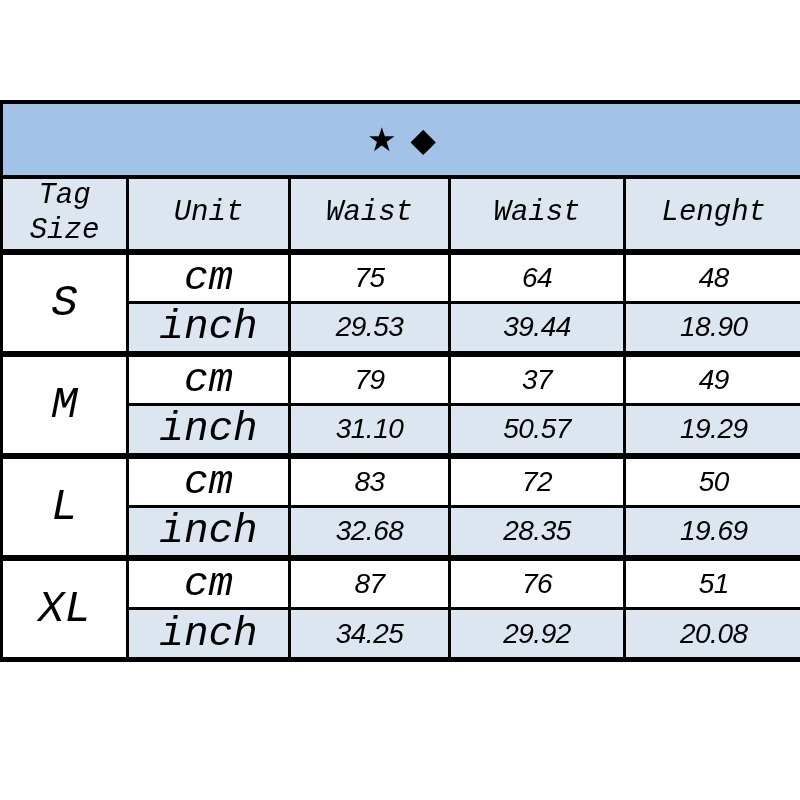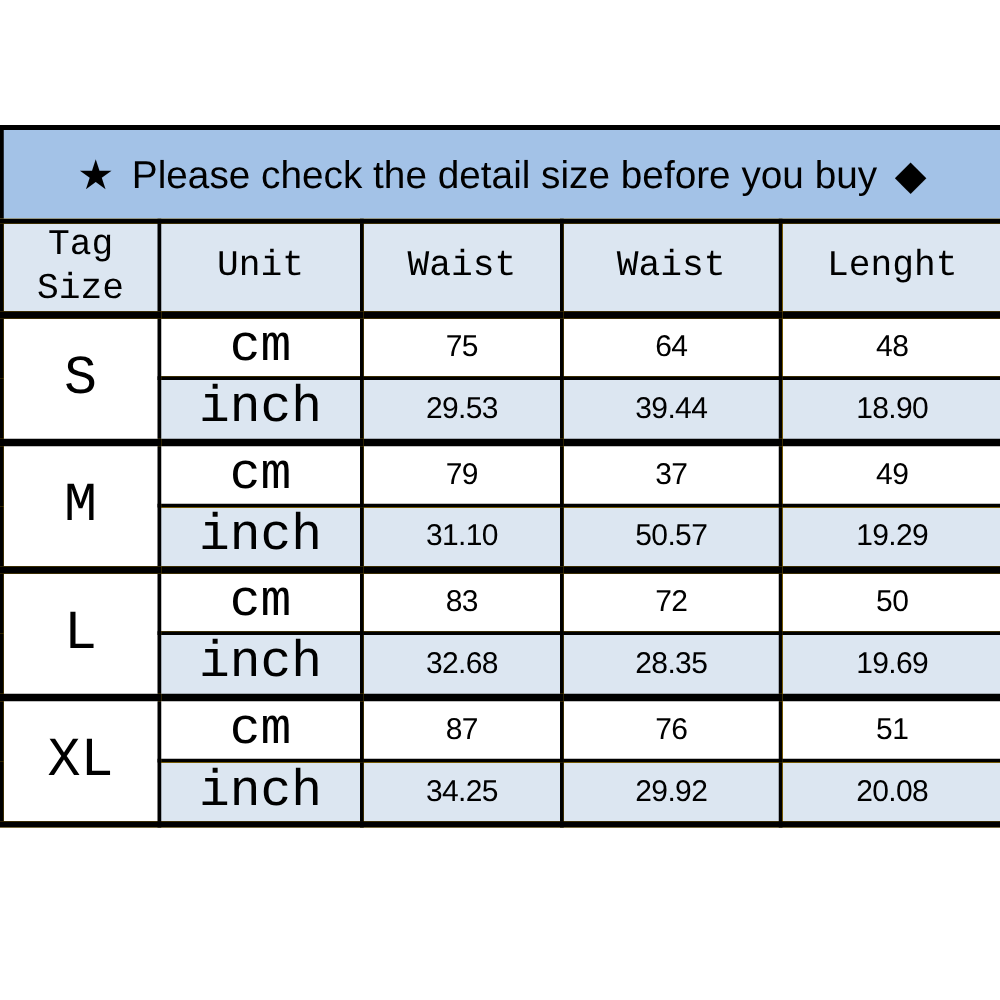--- a/index.html
+++ b/index.html
@@ -35,21 +35,22 @@
     color: #000;
     font-size: 31px;
     font-family: "Liberation Sans", sans-serif;
   }
   .banner .glyph { font-size: 33px; line-height: 1; }
   
   table.size-chart {
     border-collapse: collapse;
     table-layout: fixed;
     width: 800px;
-    background: #eab308;
+    background: #6d28d9;
+    font-style: italic;
   }
   table.size-chart td, table.size-chart th {
     box-sizing: border-box;
     border: 3px solid #000;
     border-right-width: 3px;
     text-align: center;
     vertical-align: middle;
     padding: 0;
     color: #000;
     overflow: hidden;
@@ -72,34 +73,33 @@
     background: #ffffff !important;
     font-family: "Liberation Mono", "DejaVu Sans Mono", monospace;
     font-size: 44px;
   }
   td.unit-cell {
     font-family: "Liberation Mono", "DejaVu Sans Mono", monospace;
     font-size: 41px;
   }
   td.value-cell {
     font-family: "Liberation Sans", sans-serif;
-    font-size: 24px;
+    font-size: 28px;
     letter-spacing: -0.5px;
   }
   tr.group-start td { border-top-width: 6px; }
 </style>
 </head>
 <body>
 
 <div class="stage">
   <div class="chart-block">
 
     <div class="banner">
       <span class="glyph">★</span>
-      <span>Please check the detail size before you buy</span>
       <span class="glyph">◆</span>
     </div>
 
     <table class="size-chart">
       <colgroup>
         <col style="width:126px">
         <col style="width:162px">
         <col style="width:160px">
         <col style="width:175px">
         <col style="width:177px">

